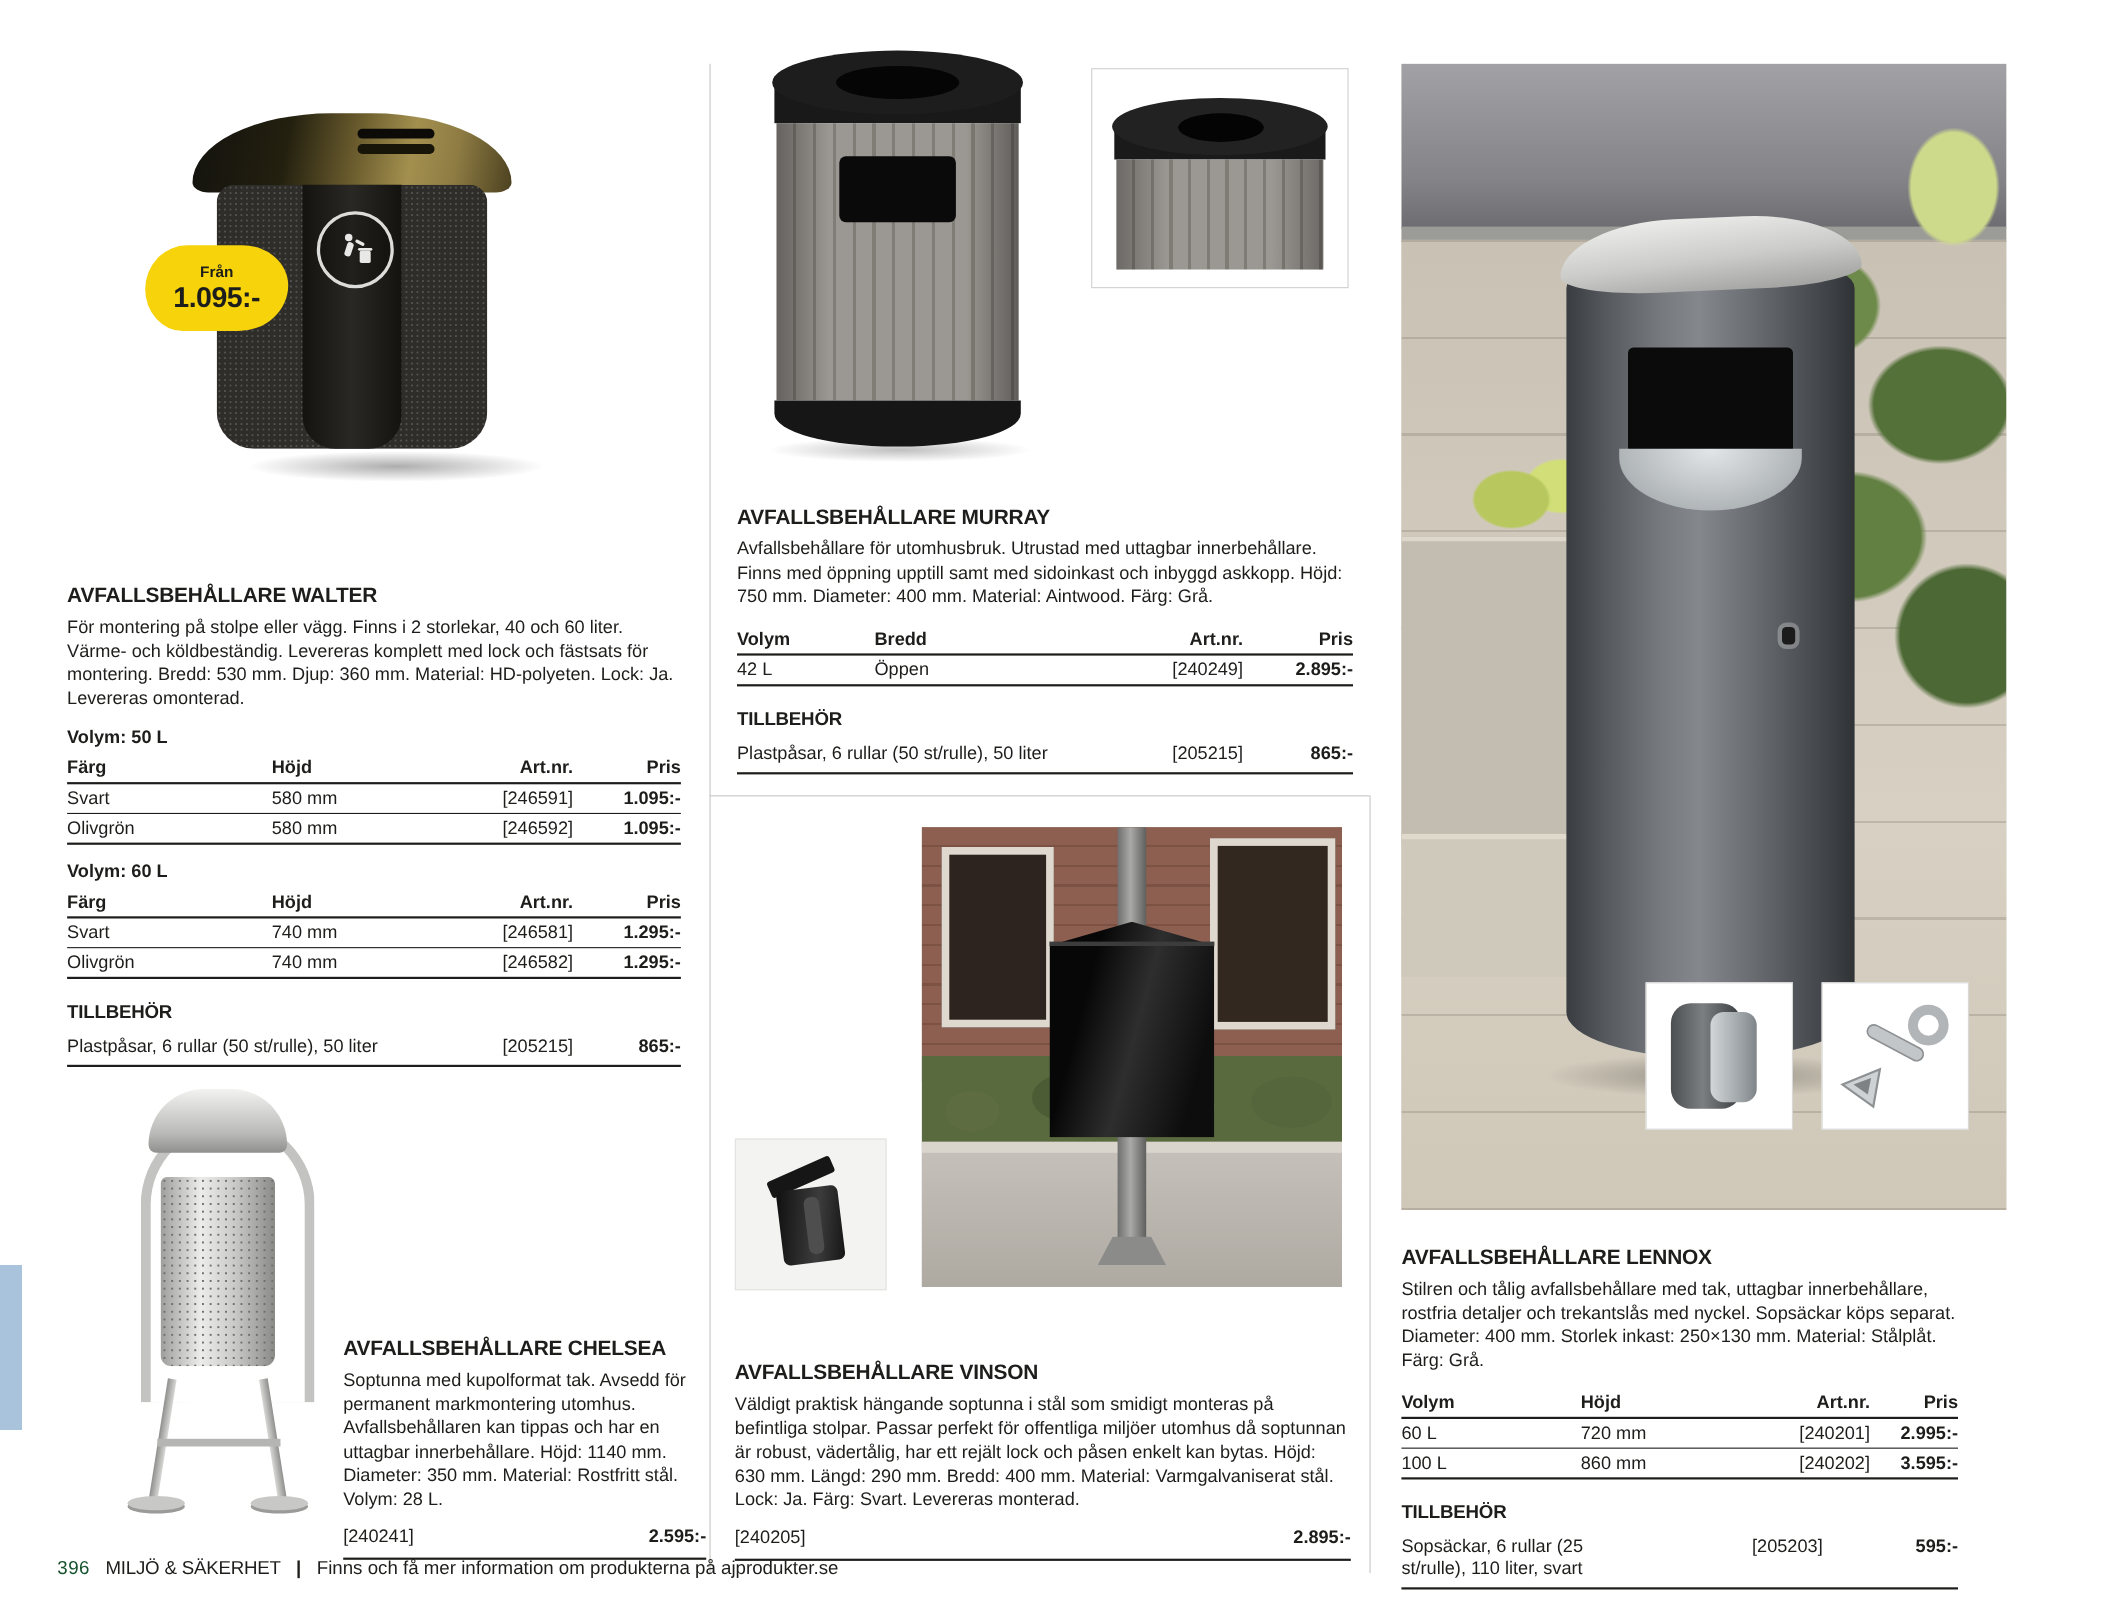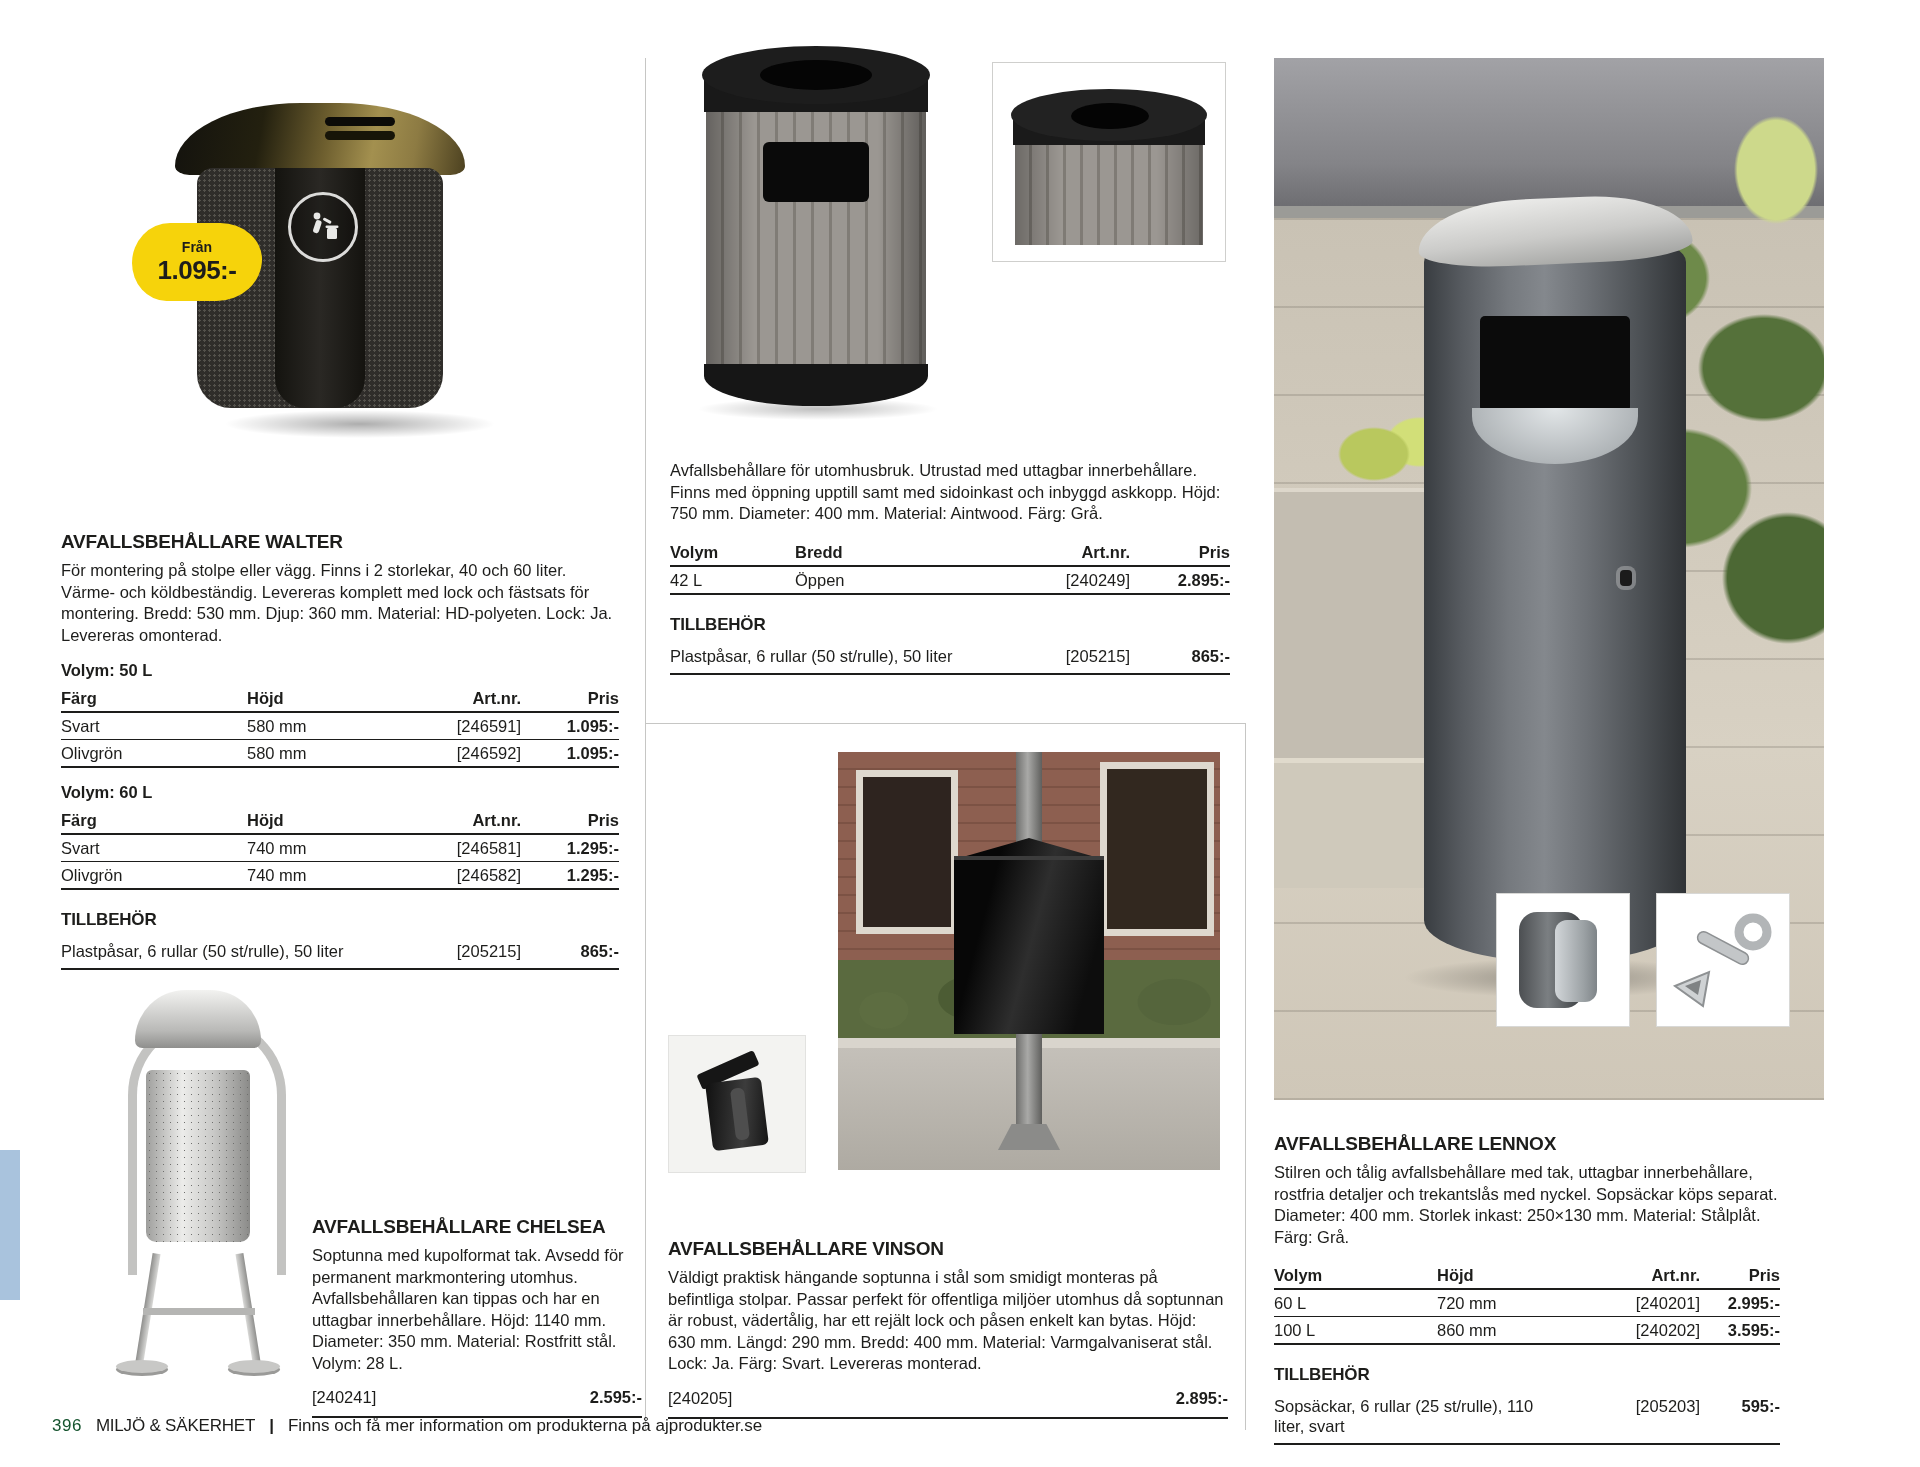--- a/index.html
+++ b/index.html
@@ -19,21 +19,21 @@
   .trow.last{border-bottom:2px solid #1d1d1b;}
   .c{font-size:16.5px;line-height:20px;}
   .c.r{text-align:right;}
   .c.b,.trow.th .c{font-weight:bold;}
   .g-walter{grid-template-columns:186px 1fr 135px 98px;}
   .g-murray{grid-template-columns:125px 1fr 150px 100px;}
   .g-lennox{grid-template-columns:163px 1fr 140px 80px;}
   .accrow{display:grid;align-items:baseline;border-bottom:2px solid #1d1d1b;padding:5px 0 7px 0;}
   .ag-walter{grid-template-columns:1fr 135px 98px;}
   .ag-murray{grid-template-columns:1fr 150px 100px;}
-  .ag-lennox{grid-template-columns:1fr 140px 80px;}
+  .ag-lennox{grid-template-columns:1fr 140px 80px;gap:43px;}
   .artrow{display:flex;justify-content:space-between;align-items:baseline;
           border-bottom:2px solid #1d1d1b;padding:8px 0 9px 0;margin-top:6px;font-size:16.5px;}
   .artrow .pr{font-weight:bold;}
 
   
   .vdiv{width:1px;background:#c6c6c4;}
   .hdiv{height:1px;background:#c6c6c4;}
 
   
   .price-tag{position:absolute;left:-23px;top:165px;width:130px;height:78px;background:#f6d30b;
@@ -286,20 +286,21 @@
     <div class="m-base"></div>
   </div>
   <div class="abs mur-inset">
     <div class="mi-neck"></div>
     <div class="mi-slats"></div>
     <div class="mi-cap"></div>
     <div class="mi-hole"></div>
   </div>
 
   <section class="abs tb" style="left:670px;top:460px;width:560px;">
+    <h3>AVFALLSBEHÅLLARE MURRAY</h3>
     <p>Avfallsbehållare för utomhusbruk. Utrustad med uttagbar innerbehållare. Finns med öppning upptill samt med sidoinkast och inbyggd askkopp. Höjd: 750 mm. Diameter: 400 mm. Material: Aintwood. Färg: Grå.</p>
     <div class="tbl" style="margin-top:14px;">
       <div class="trow th g-murray">
         <div class="c">Volym</div>
         <div class="c">Bredd</div>
         <div class="c r">Art.nr.</div>
         <div class="c r">Pris</div>
       </div>
       <div class="trow last g-murray">
         <div class="c">42 L</div>

